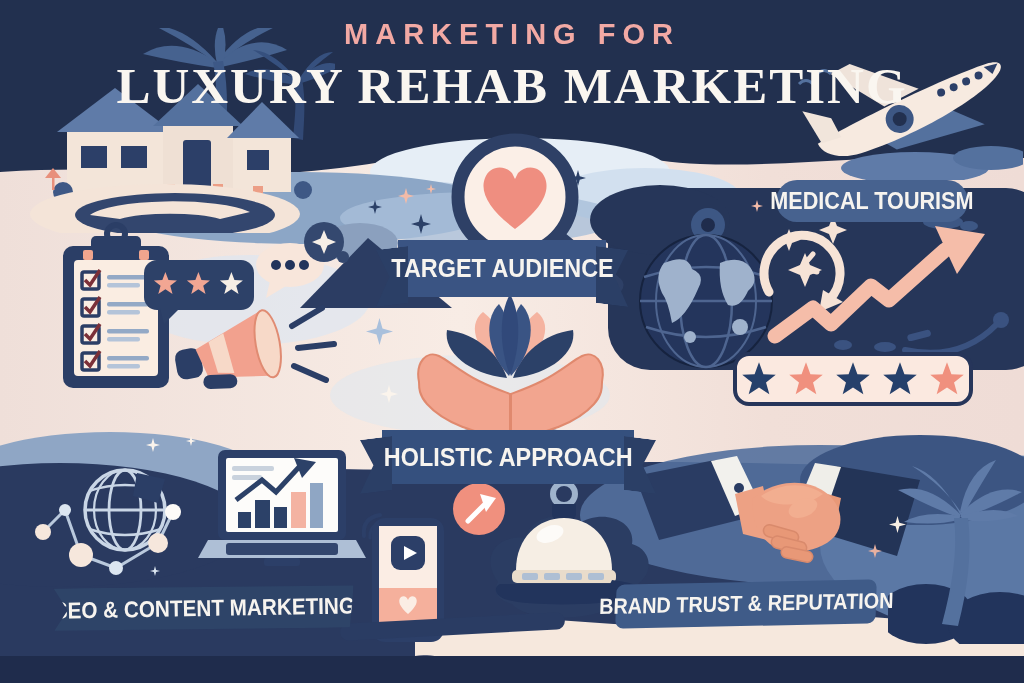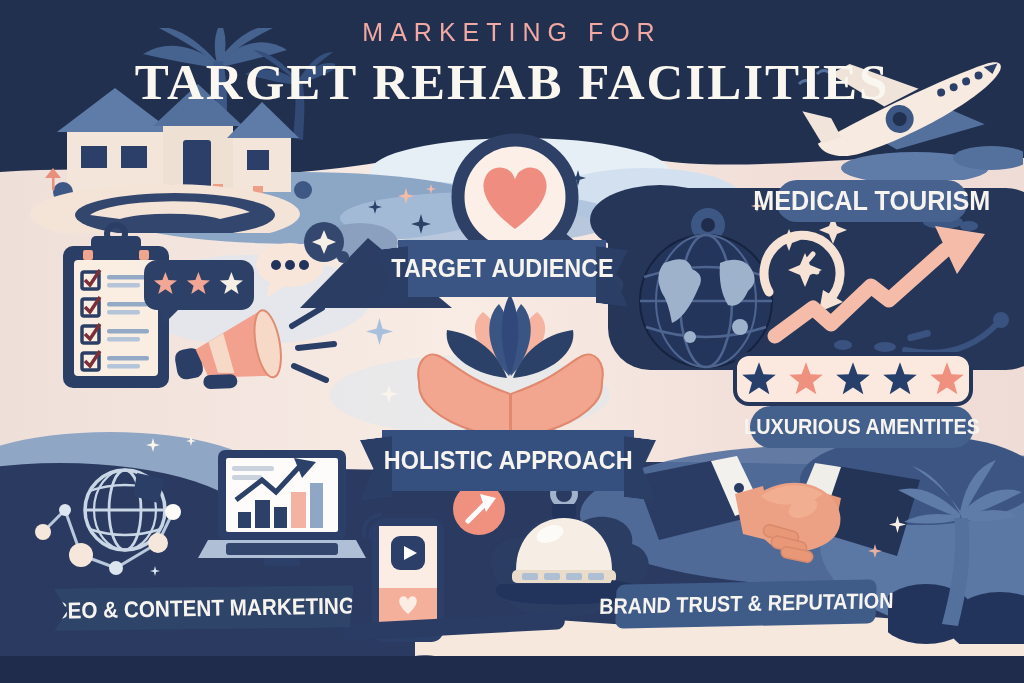--- a/index.html
+++ b/index.html
@@ -1,21 +1,21 @@
 <!DOCTYPE html>
 <html><head>
 <meta charset="utf-8">
 <style>
   html,body{margin:0;padding:0;background:#111827;}
   .canvas{position:relative;width:1024px;height:683px;overflow:hidden;
           background:#22304F;font-family:"Liberation Sans",sans-serif;}
   .abs{position:absolute;}
   
   .title-wrap{left:0;top:18px;width:1024px;text-align:center;}
-  .eyebrow{font-size:25px;font-weight:400;letter-spacing:7px;color:#F2A9A4;}
+  .eyebrow{font-size:29px;font-weight:700;letter-spacing:7px;color:#F2A9A4;}
   .main-title{margin-top:6px;font-family:"Liberation Serif",serif;font-size:51px;
               font-weight:700;letter-spacing:2px;color:#FAF6F0;}
   
   .banner{display:flex;align-items:center;justify-content:center;color:#F7F4EF;
           font-weight:700;z-index:5;}
   .banner .lbl{display:inline-block;transform:scaleX(.9);white-space:nowrap;}
   .pill{border-radius:21px;}
   .ribbon::before,.ribbon::after{content:"";position:absolute;top:8px;width:32px;
           height:100%;background:#2B3F66;z-index:-1;}
   .ribbon::before{left:-22px;clip-path:polygon(0 0,100% 0,100% 100%,0 100%,42% 50%);
@@ -415,39 +415,36 @@
   <div class="sparkle" style="left:570px;top:170px;width:16px;height:16px;background:#2C4168"></div>
   <div class="sparkle" style="left:751px;top:200px;width:12px;height:12px;background:#F3BBA8"></div>
   <div class="sparkle" style="left:889px;top:516px;width:17px;height:17px;background:#F8EFE4"></div>
   <div class="sparkle" style="left:868px;top:544px;width:14px;height:14px;background:#E8B09F"></div>
   <div class="sparkle" style="left:146px;top:438px;width:14px;height:14px;background:#FBF4EC"></div>
   <div class="sparkle" style="left:186px;top:436px;width:10px;height:10px;background:#FBF4EC"></div>
   <div class="sparkle" style="left:150px;top:566px;width:10px;height:10px;background:#DCE6F1"></div>
 
   <div class="abs title-wrap">
     <div class="eyebrow">MARKETING FOR</div>
-    <div class="main-title">TARGET REHAB FACILITIES</div>
+    <div class="main-title">LUXURY REHAB MARKETING</div>
   </div>
 
   <div class="abs banner ribbon" style="left:398px;top:240px;width:208px;height:57px;background:#3A5483;font-size:26px;">
     <span class="lbl">TARGET AUDIENCE</span>
   </div>
 
-  <div class="abs banner pill" style="left:776px;top:180px;width:192px;height:42px;background:#47628F;font-size:28px;">
+  <div class="abs banner pill" style="left:776px;top:180px;width:192px;height:42px;background:#47628F;font-size:24px;">
     <span class="lbl">MEDICAL TOURISM</span>
   </div>
 
 
-  <div class="abs banner ribbon" style="left:382px;top:430px;width:252px;height:61px;background:#35507E;font-size:26px;">
+  <div class="abs banner ribbon" style="left:382px;top:430px;width:252px;height:54px;background:#35507E;font-size:26px;">
     <span class="lbl">HOLISTIC APPROACH</span>
   </div>
 
-  <div class="abs banner pill" style="left:750px;top:406px;width:224px;height:42px;background:#44608C;font-size:22px;">
-    <span class="lbl">LUXURIOUS AMENTITES</span>
-  </div>
 
   <div class="abs" style="left:340px;top:618px;width:225px;height:17px;background:#2A3C63;border-radius:9px;transform:rotate(-3deg);"></div>
   <div class="abs banner seo-shape" style="left:54px;top:586px;width:300px;height:44px;background:#2E4468;font-size:23px;">
     <span class="lbl">SEO &amp; CONTENT MARKETING</span>
   </div>
 
   <div class="abs banner brand-shape" style="left:616px;top:582px;width:260px;height:44px;background:#3F5B88;font-size:22px;">
     <span class="lbl">BRAND TRUST &amp; REPUTATION</span>
   </div>
 

